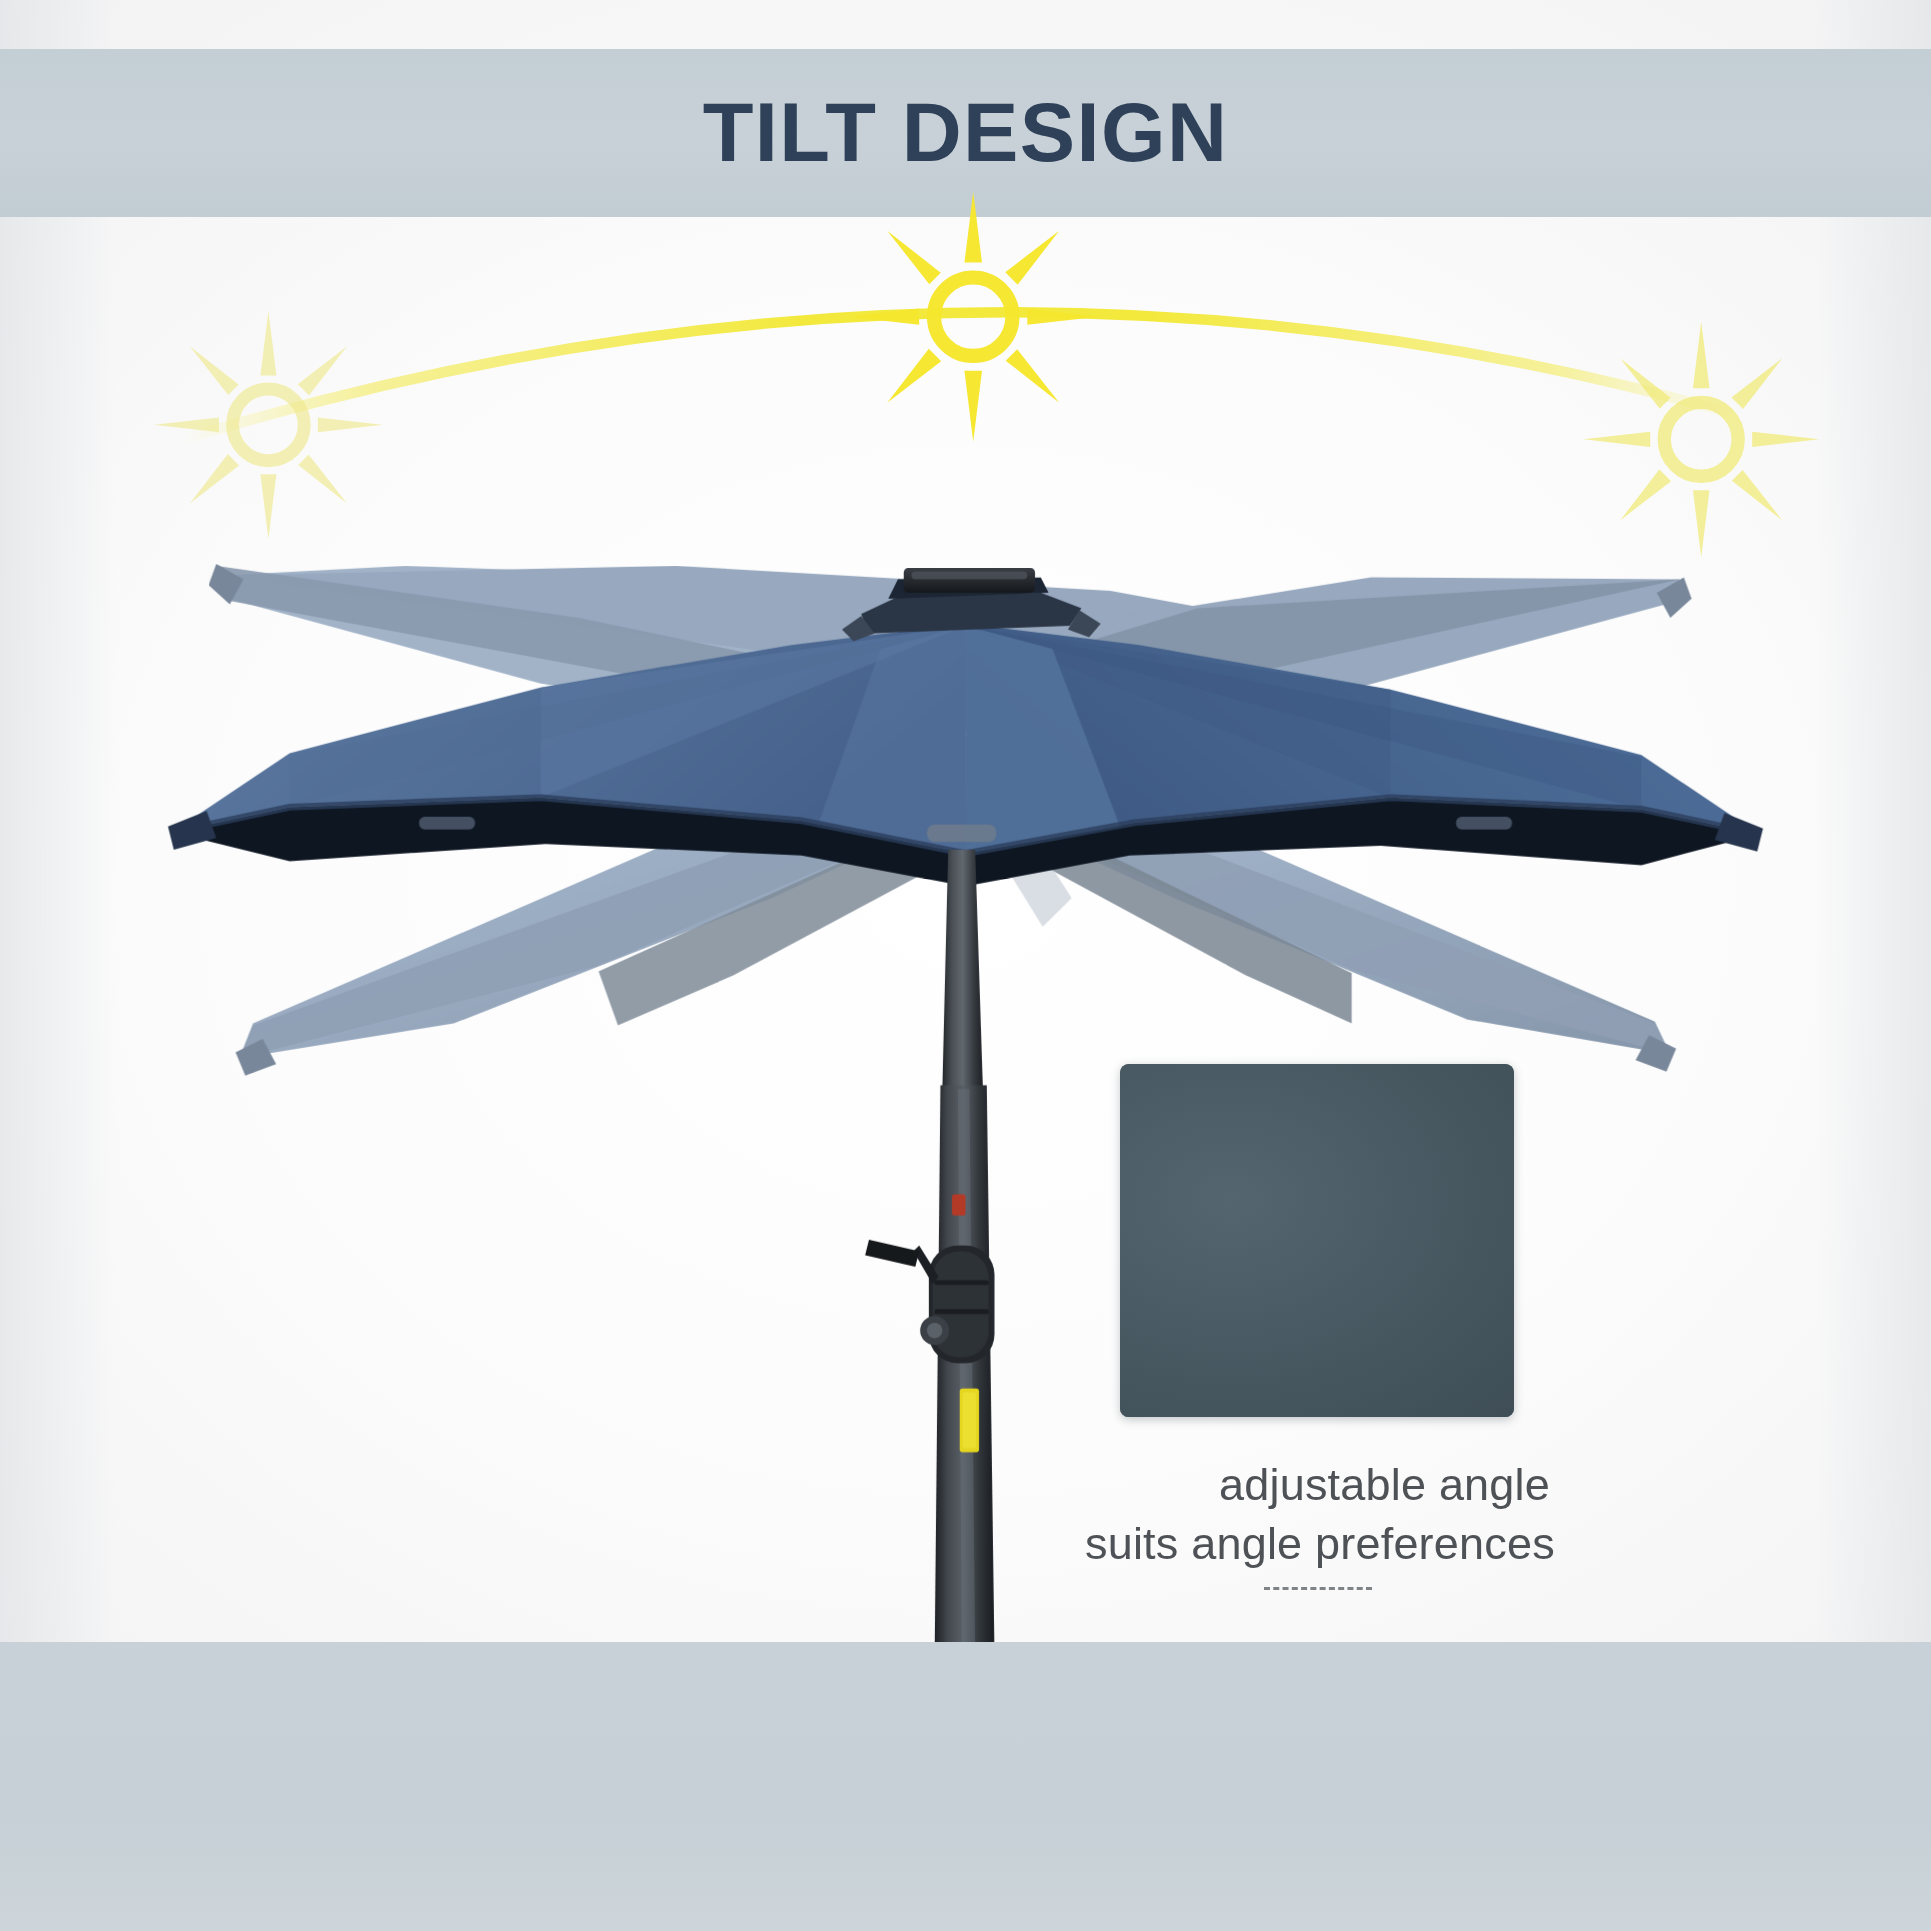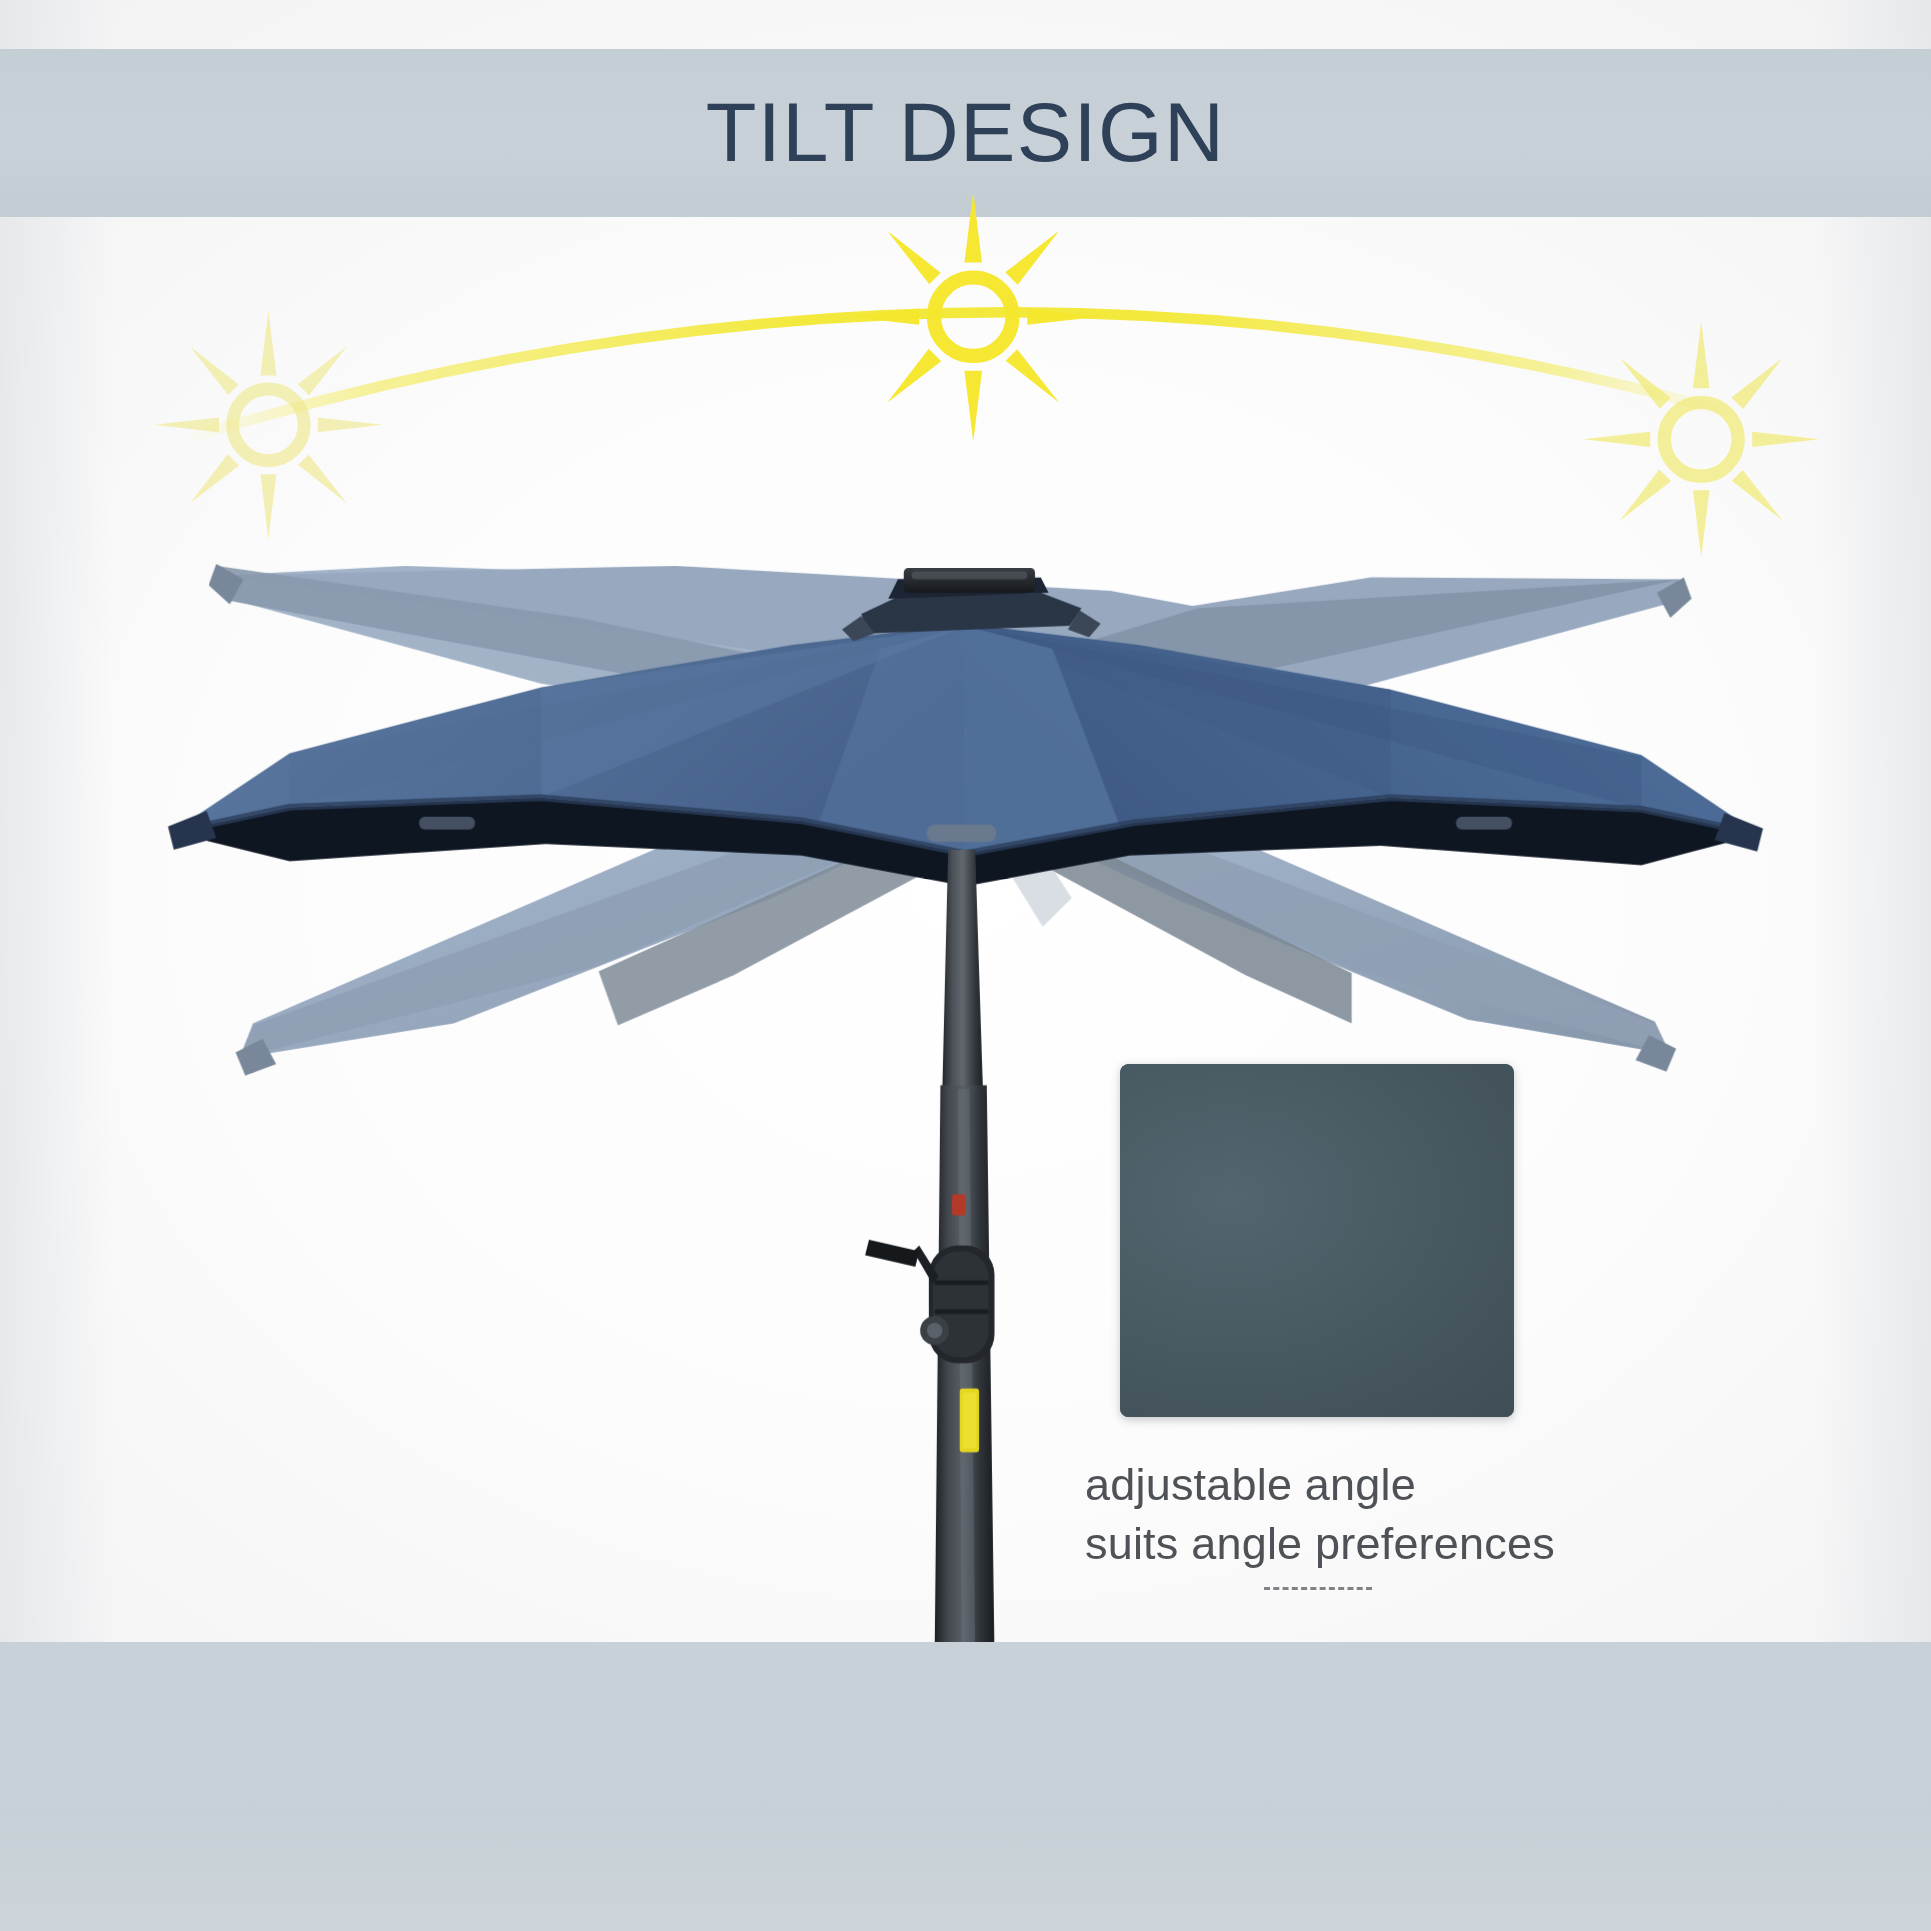--- a/index.html
+++ b/index.html
@@ -58,21 +58,21 @@
   .headline {
     position: absolute;
     left: 0;
     top: 49px;
     width: 1931px;
     height: 168px;
     display: flex;
     align-items: center;
     justify-content: center;
     font-size: 83px;
-    font-weight: 400;
+    font-weight: 700;
     letter-spacing: 1.4px;
     color: #2e4159;
     white-space: nowrap;
     user-select: none;
   }
 
   
   .sun-layer {
     position: absolute;
     inset: 0;
@@ -103,21 +103,21 @@
     background:
       radial-gradient(ellipse 120% 100% at 28% 38%, #55656f 0%, #46565f 55%, #3b4a53 100%);
   }
 
   
   .caption {
     position: absolute;
     left: 1085px;
     top: 1456px;
     width: 465px;
-    text-align: left;
+    text-align: right;
     color: #4e5256;
     font-size: 45px;
     line-height: 1.30;
     font-weight: 400;
     letter-spacing: 0.2px;
     user-select: none;
   }
   .caption .line2 { white-space: nowrap; }
   .caption-rule {
     margin: 13.5px auto 0;

